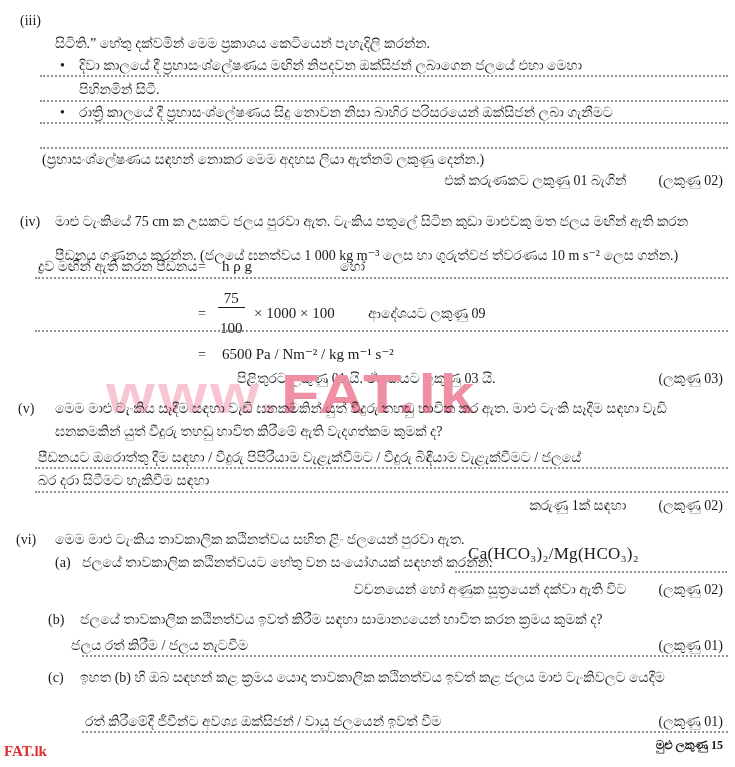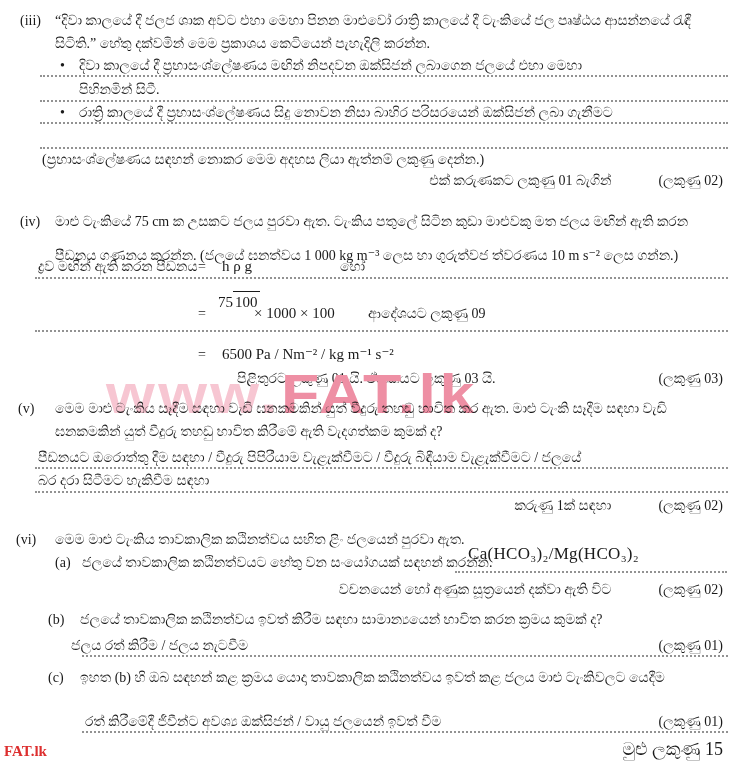--- a/index.html
+++ b/index.html
@@ -1,39 +1,38 @@
 <!DOCTYPE html>
 <html><head>
 <meta charset="utf-8">
 <style>
   html,body{margin:0;padding:0;background:#e8e8e8}
   #page{position:relative;width:735px;height:767px;background:#ffffff;overflow:hidden;
         font-family:"Liberation Serif","DejaVu Sans",serif;font-size:14px;color:#1a1a1a;line-height:1.3}
   .abs{position:absolute;white-space:nowrap}
   .rule{position:absolute;height:0;border-bottom:2px dotted #929292}
-  .marksrow{position:absolute;right:12px;display:flex;gap:47px;white-space:nowrap;align-items:baseline}
-  .frac{position:absolute;display:flex;flex-direction:row;align-items:center;line-height:1.05;text-align:center}
-  .frac .den{border-top:1.3px solid #1a1a1a;padding:3px 2px}
+  .marksrow{position:absolute;right:12px;display:flex;gap:32px;white-space:nowrap;align-items:baseline}
+  .frac{position:absolute;display:flex;flex-direction:column;align-items:center;line-height:1.05;text-align:center}
+  .frac .den{border-top:1.3px solid #1a1a1a;padding:13px 2px}
   .chem{font-size:17px;letter-spacing:.3px}
   .serifmath{font-size:15px}
   .wm{position:absolute;left:106px;top:358px;font-family:"Liberation Sans","DejaVu Sans",sans-serif;
       font-weight:800;font-size:56px;letter-spacing:3px;transform:scaleX(1.12);transform-origin:left center;
       white-space:nowrap;pointer-events:none}
   .wm .w1{color:#f7c6d2}
   .wm .w2{color:#ee8fa4}
   .footer-brand{position:absolute;left:4px;top:742px;color:#dd2f2f;font-weight:bold;font-size:15px}
-  .footer-total{position:absolute;right:12px;top:738px;font-weight:normal;font-size:18px}
+  .footer-total{position:absolute;right:12px;top:738px;font-weight:bold;font-size:12px}
 </style>
 </head>
 <body>
 
 <div id="page">
 
   <div class="abs" style="left:20px;top:12px">(iii)</div>
-  <div class="abs" style="left:55px;top:12px">“දිවා කාලයේ දී ජලජ ශාක අවට එහා මෙහා පිනන මාළුවෝ රාත්‍රි කාලයේ දී ටැංකියේ ජල පෘෂ්ඨය ආසන්නයේ රැඳී</div>
   <div class="abs" style="left:55px;top:35px">සිටිති.” හේතු දක්වමින් මෙම ප්‍රකාශය කෙටියෙන් පැහැදිලි කරන්න.</div>
 
   <div class="abs" style="left:60px;top:57px">•</div>
   <div class="abs" style="left:79px;top:57px">දිවා කාලයේ දී ප්‍රභාසංශ්ලේෂණය මඟින් නිපදවන ඔක්සිජන් ලබාගෙන ජලයේ එහා මෙහා</div>
   <div class="rule" style="left:40px;top:75px;width:688px"></div>
   <div class="abs" style="left:79px;top:81px">පිහිනමින් සිටී.</div>
   <div class="rule" style="left:40px;top:100px;width:688px"></div>
 
   <div class="abs" style="left:60px;top:104px">•</div>
   <div class="abs" style="left:79px;top:104px">රාත්‍රි කාලයේ දී ප්‍රභාසංශ්ලේෂණය සිදු නොවන නිසා බාහිර පරිසරයෙන් ඔක්සිජන් ලබා ගැනීමට</div>

